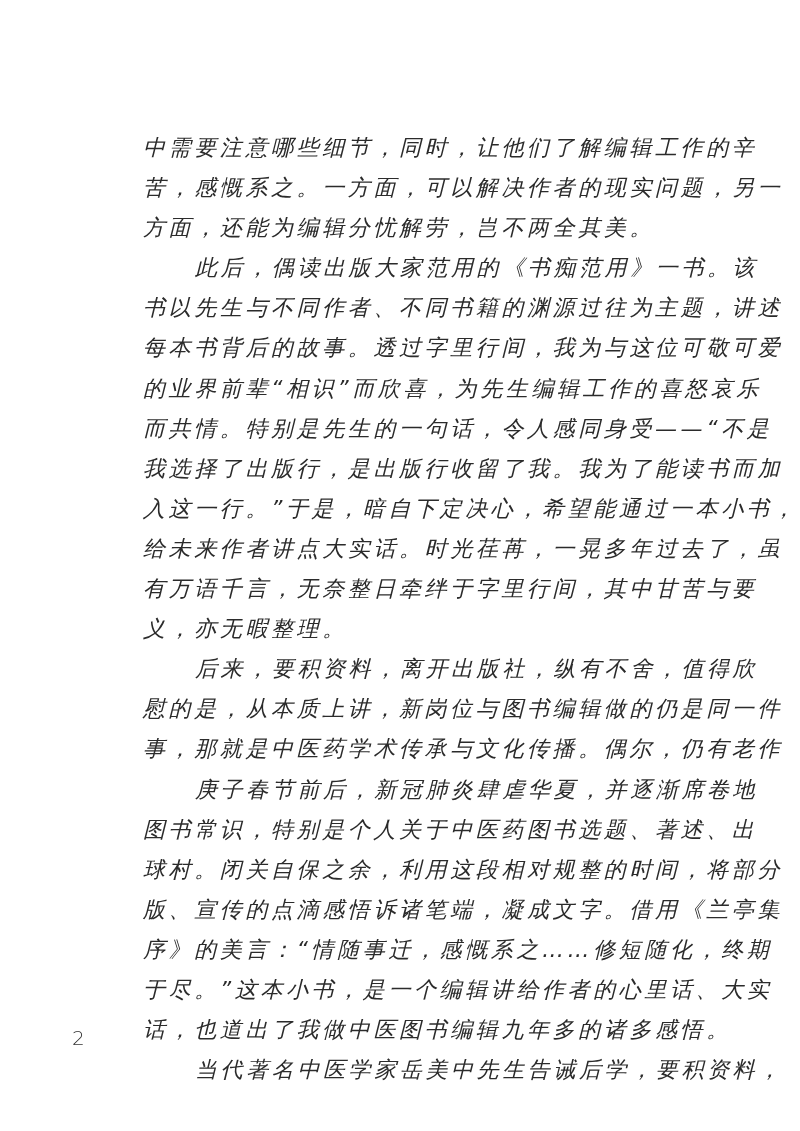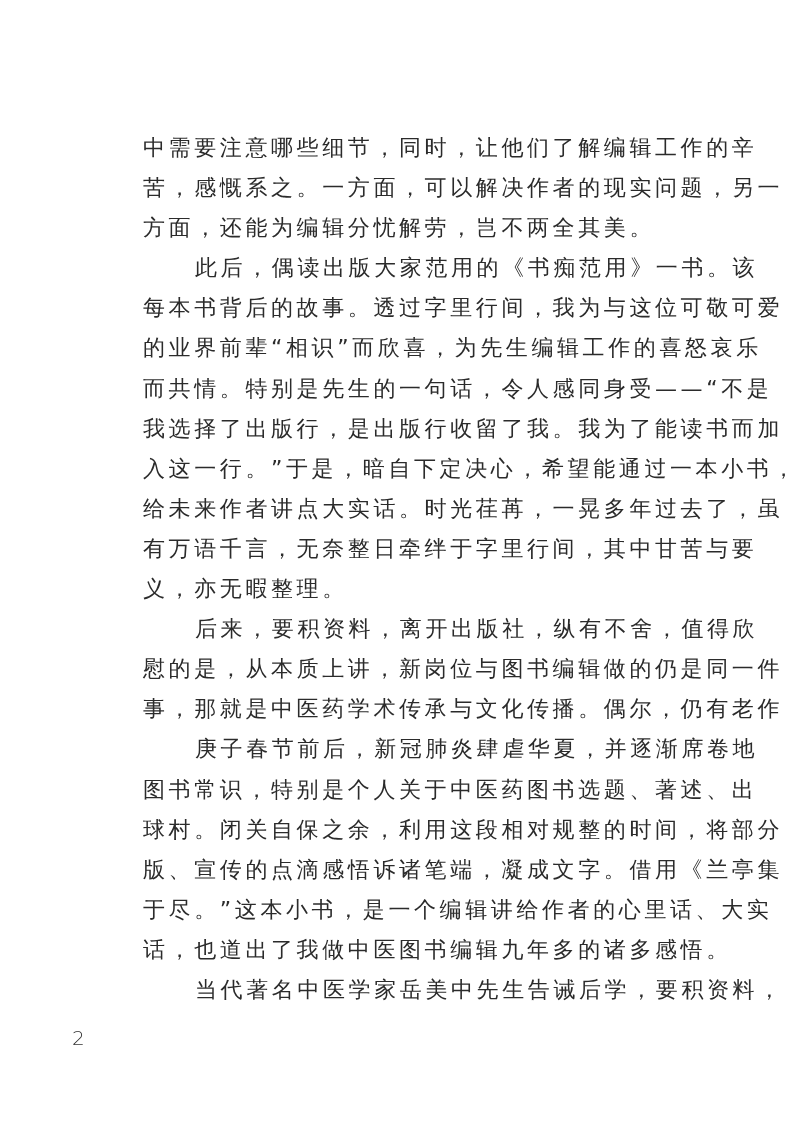--- a/index.html
+++ b/index.html
@@ -20,20 +20,21 @@
     left: 0; top: 0;
     width: 800px;
     height: 1131px;
     background: #ffffff;
   }
   .text-block {
     position: absolute;
     left: 143px;
     top: 128px;
     width: 520px;
+    font-style: italic;
   }
   .line {
     height: 40.1px;
     line-height: 40.1px;
     font-size: 22px;
     letter-spacing: 3.6px;
     white-space: nowrap;
     overflow: visible;
     color: #2b2b2b;
   }
@@ -54,37 +55,39 @@
 <body>
 
 <div class="page">
   <div class="text-block">
 
     <div class="line">中需要注意哪些细节，同时，让他们了解编辑工作的辛</div>
     <div class="line">苦，感慨系之。一方面，可以解决作者的现实问题，另一</div>
     <div class="line">方面，还能为编辑分忧解劳，岂不两全其美。</div>
 
     <div class="line indent">此后，偶读出版大家范用的《书痴范用》一书。该</div>
+    <div class="line">书以先生与不同作者、不同书籍的渊源过往为主题，讲述</div>
     <div class="line">每本书背后的故事。透过字里行间，我为与这位可敬可爱</div>
     <div class="line">的业界前辈“相识”而欣喜，为先生编辑工作的喜怒哀乐</div>
     <div class="line">而共情。特别是先生的一句话，令人感同身受——“不是</div>
     <div class="line">我选择了出版行，是出版行收留了我。我为了能读书而加</div>
     <div class="line">入这一行。”于是，暗自下定决心，希望能通过一本小书，</div>
     <div class="line">给未来作者讲点大实话。时光荏苒，一晃多年过去了，虽</div>
     <div class="line">有万语千言，无奈整日牵绊于字里行间，其中甘苦与要</div>
     <div class="line">义，亦无暇整理。</div>
 
     <div class="line indent">后来，要积资料，离开出版社，纵有不舍，值得欣</div>
     <div class="line">慰的是，从本质上讲，新岗位与图书编辑做的仍是同一件</div>
     <div class="line">事，那就是中医药学术传承与文化传播。偶尔，仍有老作</div>
 
     <div class="line indent">庚子春节前后，新冠肺炎肆虐华夏，并逐渐席卷地</div>
     <div class="line">图书常识，特别是个人关于中医药图书选题、著述、出</div>
     <div class="line">球村。闭关自保之余，利用这段相对规整的时间，将部分</div>
     <div class="line">版、宣传的点滴感悟诉诸笔端，凝成文字。借用《兰亭集</div>
+    <div class="line">序》的美言：“情随事迁，感慨系之……修短随化，终期</div>
     <div class="line">于尽。”这本小书，是一个编辑讲给作者的心里话、大实</div>
     <div class="line">话，也道出了我做中医图书编辑九年多的诸多感悟。</div>
 
     <div class="line indent">当代著名中医学家岳美中先生告诫后学，要积资料，</div>
   </div>
 
   <div class="page-number">2</div>
 </div>
 
 </body></html>

